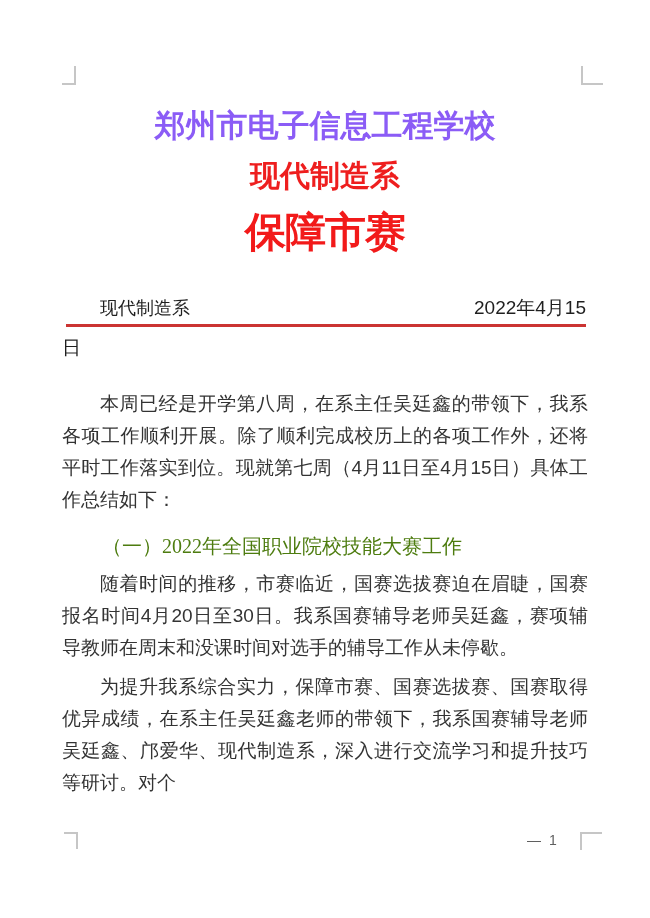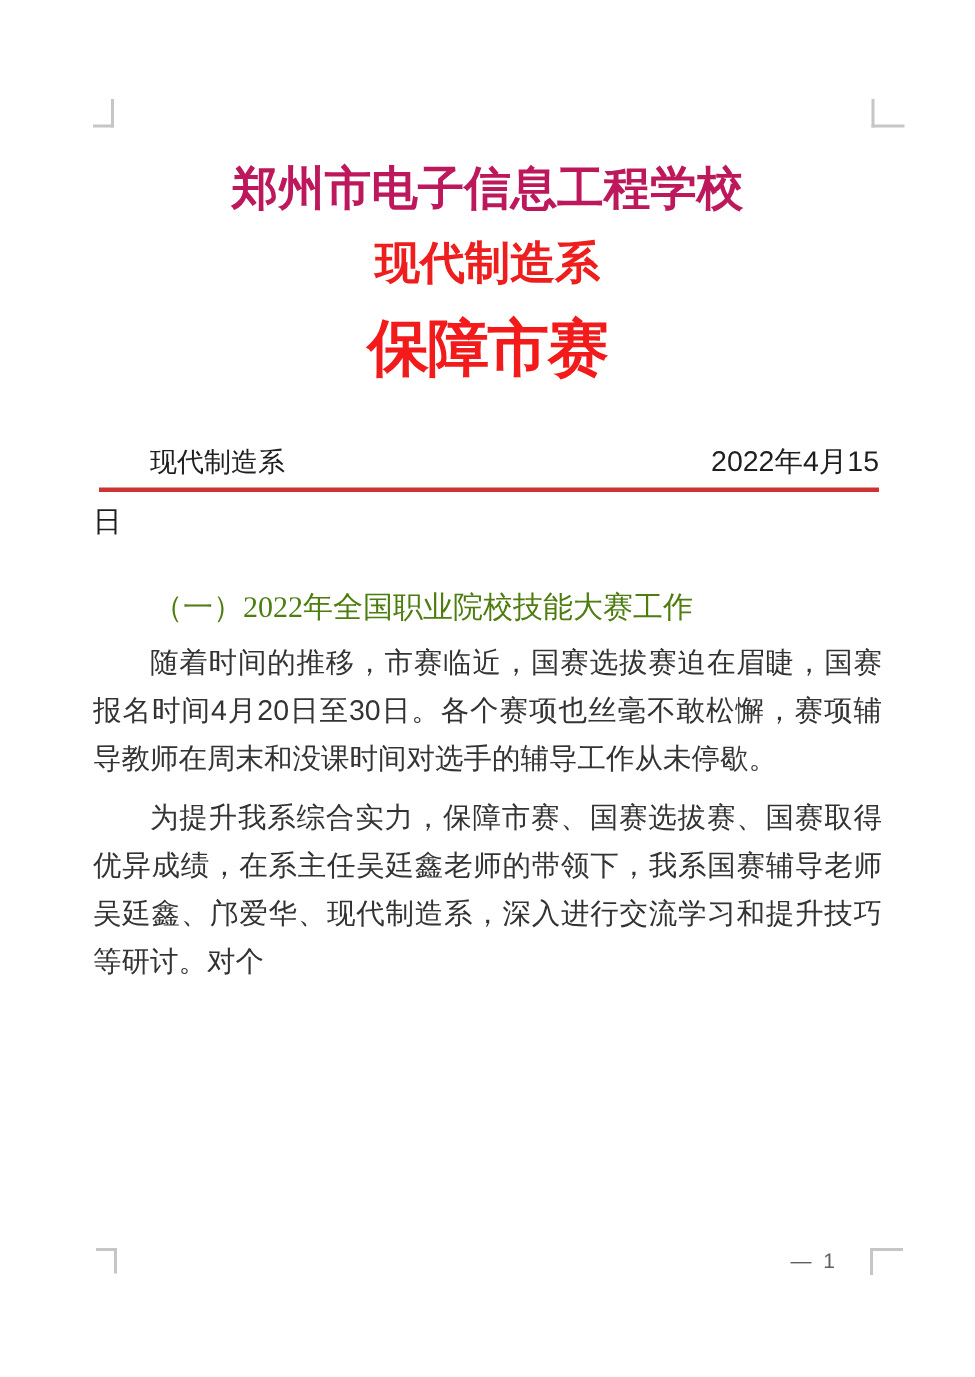--- a/index.html
+++ b/index.html
@@ -23,21 +23,21 @@
   .crop-tr { left: 581px; top: 66px; width: 20px; height: 17px;
              border-left: 2px solid #c6c6c6; border-bottom: 2px solid #c6c6c6; }
   .crop-bl { left: 64px; top: 832px; width: 12px; height: 15px;
              border-right: 2px solid #c6c6c6; border-top: 2px solid #c6c6c6; }
   .crop-br { left: 580px; top: 832px; width: 20px; height: 16px;
              border-left: 2px solid #c6c6c6; border-top: 2px solid #c6c6c6; }
   
   .title-school {
     margin-top: 108px;
     text-align: center;
-    color: #be185d;
+    color: #8b5cf6;
     font-size: 31px;
     font-weight: bold;
     line-height: 36px;
     letter-spacing: 0px;
   }
   .title-dept {
     margin-top: 15px;
     text-align: center;
     color: #ee1e1e;
     font-size: 30px;
@@ -136,20 +136,21 @@
   <div class="title-main">保障市赛</div>
 
   <div class="masthead">
     <span class="masthead-dept">现代制造系</span>
     <span class="masthead-date">2022年4月15</span>
   </div>
   <div class="red-rule"></div>
   <div class="date-wrap">日</div>
 
   <div class="body-text">
+    <p>本周已经是开学第八周，在系主任吴廷鑫的带领下，我系各项工作顺利开展。除了顺利完成校历上的各项工作外，还将平时工作落实到位。现就第七周（4月11日至4月15日）具体工作总结如下：</p>
     <p class="sub-heading">（一）2022年全国职业院校技能大赛工作</p>
-    <p>随着时间的推移，市赛临近，国赛选拔赛迫在眉睫，国赛报名时间4月20日至30日。各个赛项也丝毫不敢松懈，赛项辅导教师在周末和没课时间对选手的辅导工作从未停歇。</p>
+    <p>随着时间的推移，市赛临近，国赛选拔赛迫在眉睫，国赛报名时间4月20日至30日。我系国赛辅导老师吴廷鑫，赛项辅导教师在周末和没课时间对选手的辅导工作从未停歇。</p>
     <p class="para-training">为提升我系综合实力，保障市赛、国赛选拔赛、国赛取得优异成绩，在系主任吴廷鑫老师的带领下，我系国赛辅导老师吴廷鑫、邝爱华、现代制造系，深入进行交流学习和提升技巧等研讨。对个</p>
   </div>
 
   <div class="page-number">— 1</div>
 
 </div>
 
 </body></html>

